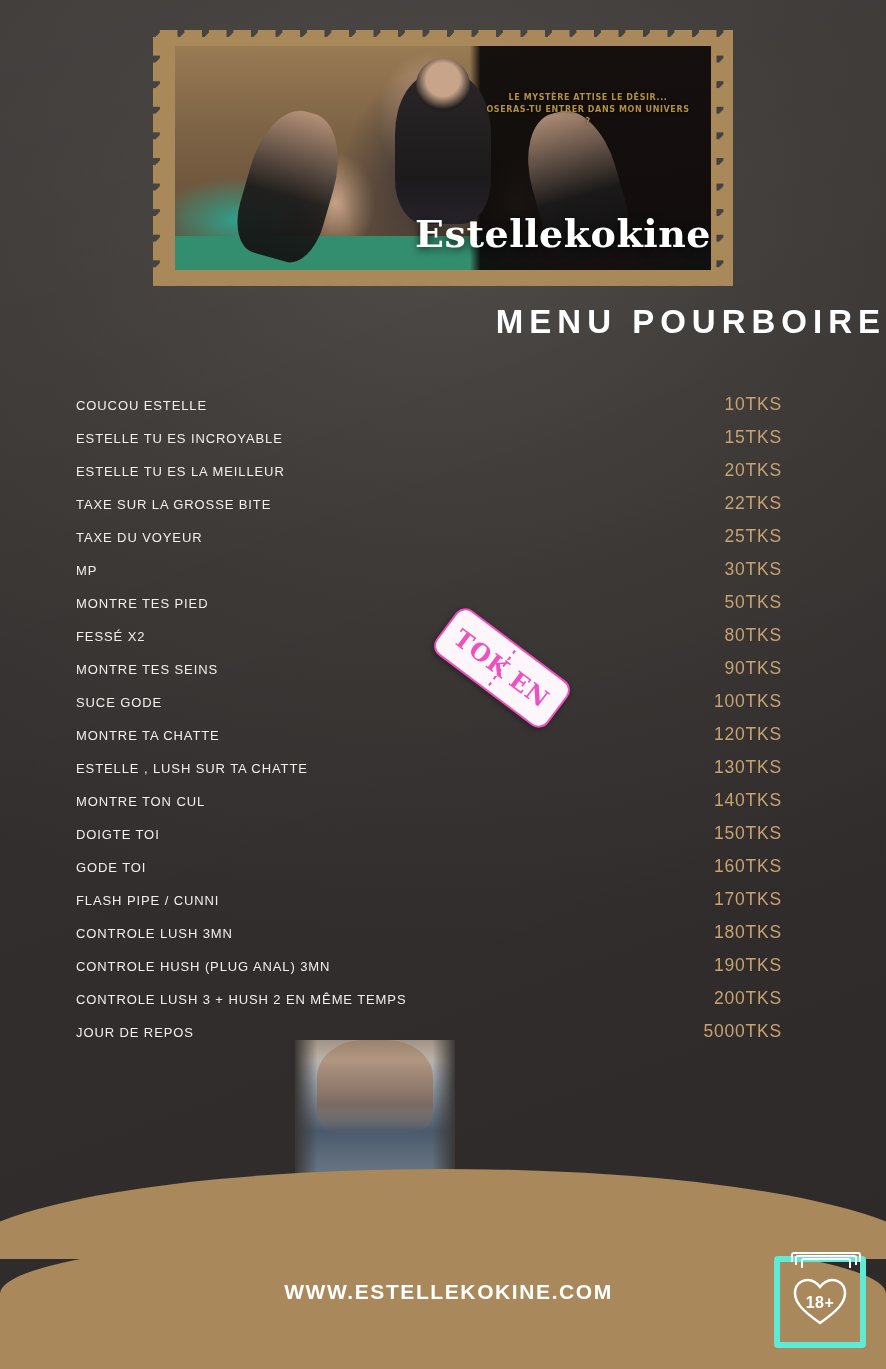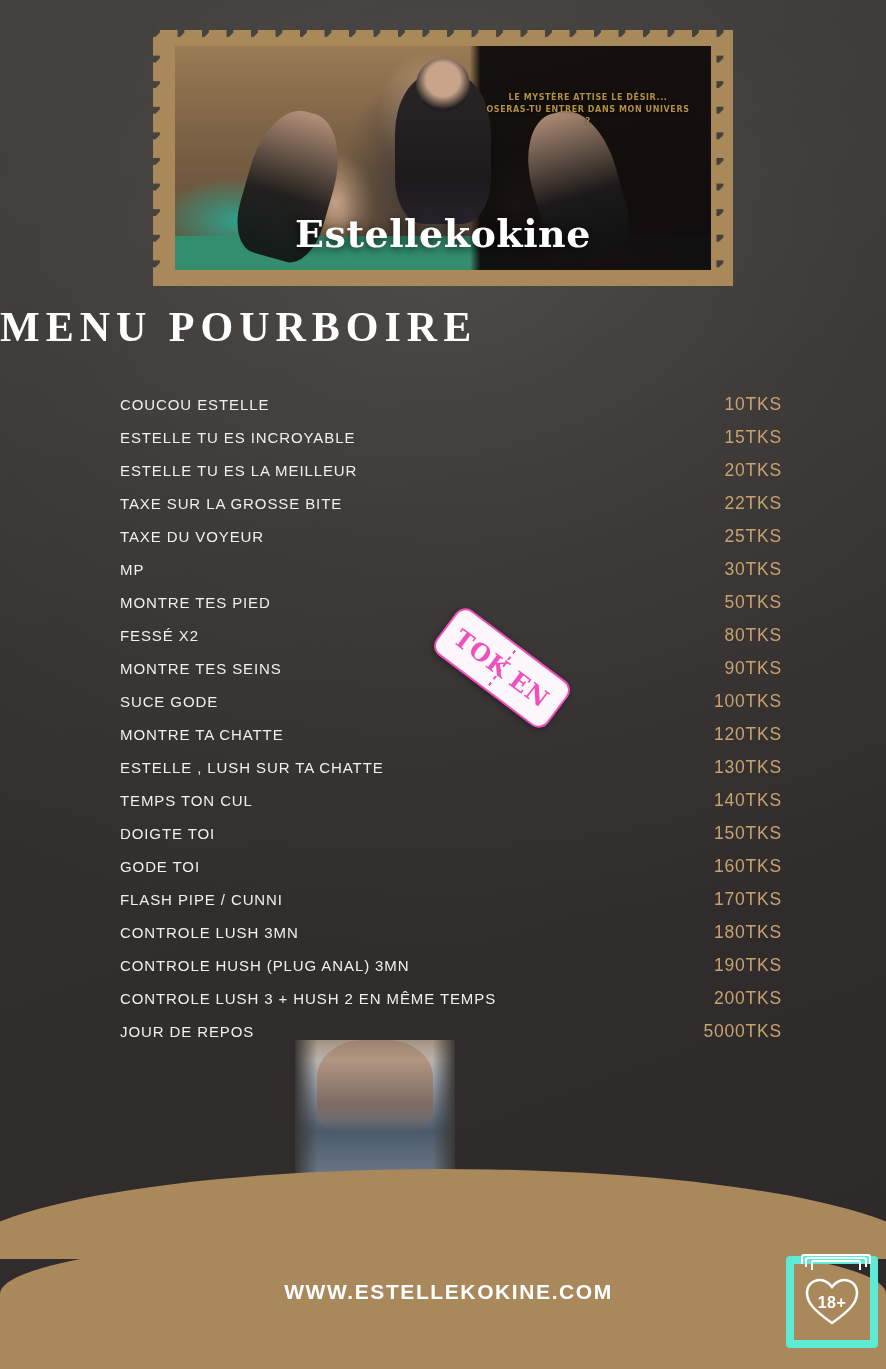--- a/index.html
+++ b/index.html
@@ -115,61 +115,60 @@
     letter-spacing: .6px;
     line-height: 1.5;
     font-weight: 700;
     font-family: "DejaVu Sans", sans-serif;
     text-shadow: 0 0 3px rgba(0,0,0,.8);
   }
   .photo-name {
     position: absolute;
     left: 0; right: 0;
     bottom: 14px;
-    text-align: center;
+    text-align: right;
     color: #fff;
     font-family: "DejaVu Serif", serif;
     font-weight: 700;
     font-size: 38px;
     letter-spacing: .5px;
     text-shadow: 0 2px 8px rgba(0,0,0,.75);
   }
 
   
   .title {
     position: absolute;
     top: 303px;
     left: 0; right: 0;
-    text-align: left;
+    text-align: right;
     color: #ffffff;
-    font-size: 42px;
+    font-size: 33px;
     font-weight: 700;
     letter-spacing: 6px;
-    font-family: Liberation Serif, serif;
+    font-family: Liberation Sans, sans-serif;
   }
 
   
   .menu {
     position: absolute;
     top: 394px;
     left: 76px;
     width: 706px;
   }
   .menu-row {
     display: flex;
     align-items: baseline;
     justify-content: space-between;
     height: 33px;
   }
   .menu-label {
     color: #f2efec;
-    font-size: 15px;
+    font-size: 13px;
     letter-spacing: .9px;
     white-space: nowrap;
-    margin-left: 44px;
   }
   .menu-price {
     color: #c8a271;
     font-size: 17.5px;
     letter-spacing: .8px;
     white-space: nowrap;
     text-align: right;
   }
 
   
@@ -257,25 +256,25 @@
     left: 11px; right: 0;
     top: 46px;
     text-align: center;
     color: #ffffff;
     font-size: 21px;
     font-weight: 700;
     letter-spacing: 1.6px;
   }
   .badge18 {
     position: absolute;
-    right: 8px;
+    right: 20px;
     top: 22px;
     width: 92px;
     height: 92px;
-    border: 8px solid #5eead4;
+    border: 6px solid #5eead4;
     border-radius: 4px;
   }
   .badge18 .pages {
     position: absolute;
     right: -1px; top: -10px;
     width: 70px; height: 12px;
   }
   .badge18 .pages i {
     position: absolute;
     display: block;
@@ -380,21 +379,21 @@
     </div>
     <div class="menu-row">
       <span class="menu-label">MONTRE TA CHATTE</span>
       <span class="menu-price">120TKS</span>
     </div>
     <div class="menu-row">
       <span class="menu-label">ESTELLE , LUSH SUR TA CHATTE</span>
       <span class="menu-price">130TKS</span>
     </div>
     <div class="menu-row">
-      <span class="menu-label">TEMPS TON CUL</span>
+      <span class="menu-label">MONTRE TON CUL</span>
       <span class="menu-price">140TKS</span>
     </div>
     <div class="menu-row">
       <span class="menu-label">DOIGTE TOI</span>
       <span class="menu-price">150TKS</span>
     </div>
     <div class="menu-row">
       <span class="menu-label">GODE TOI</span>
       <span class="menu-price">160TKS</span>
     </div>

